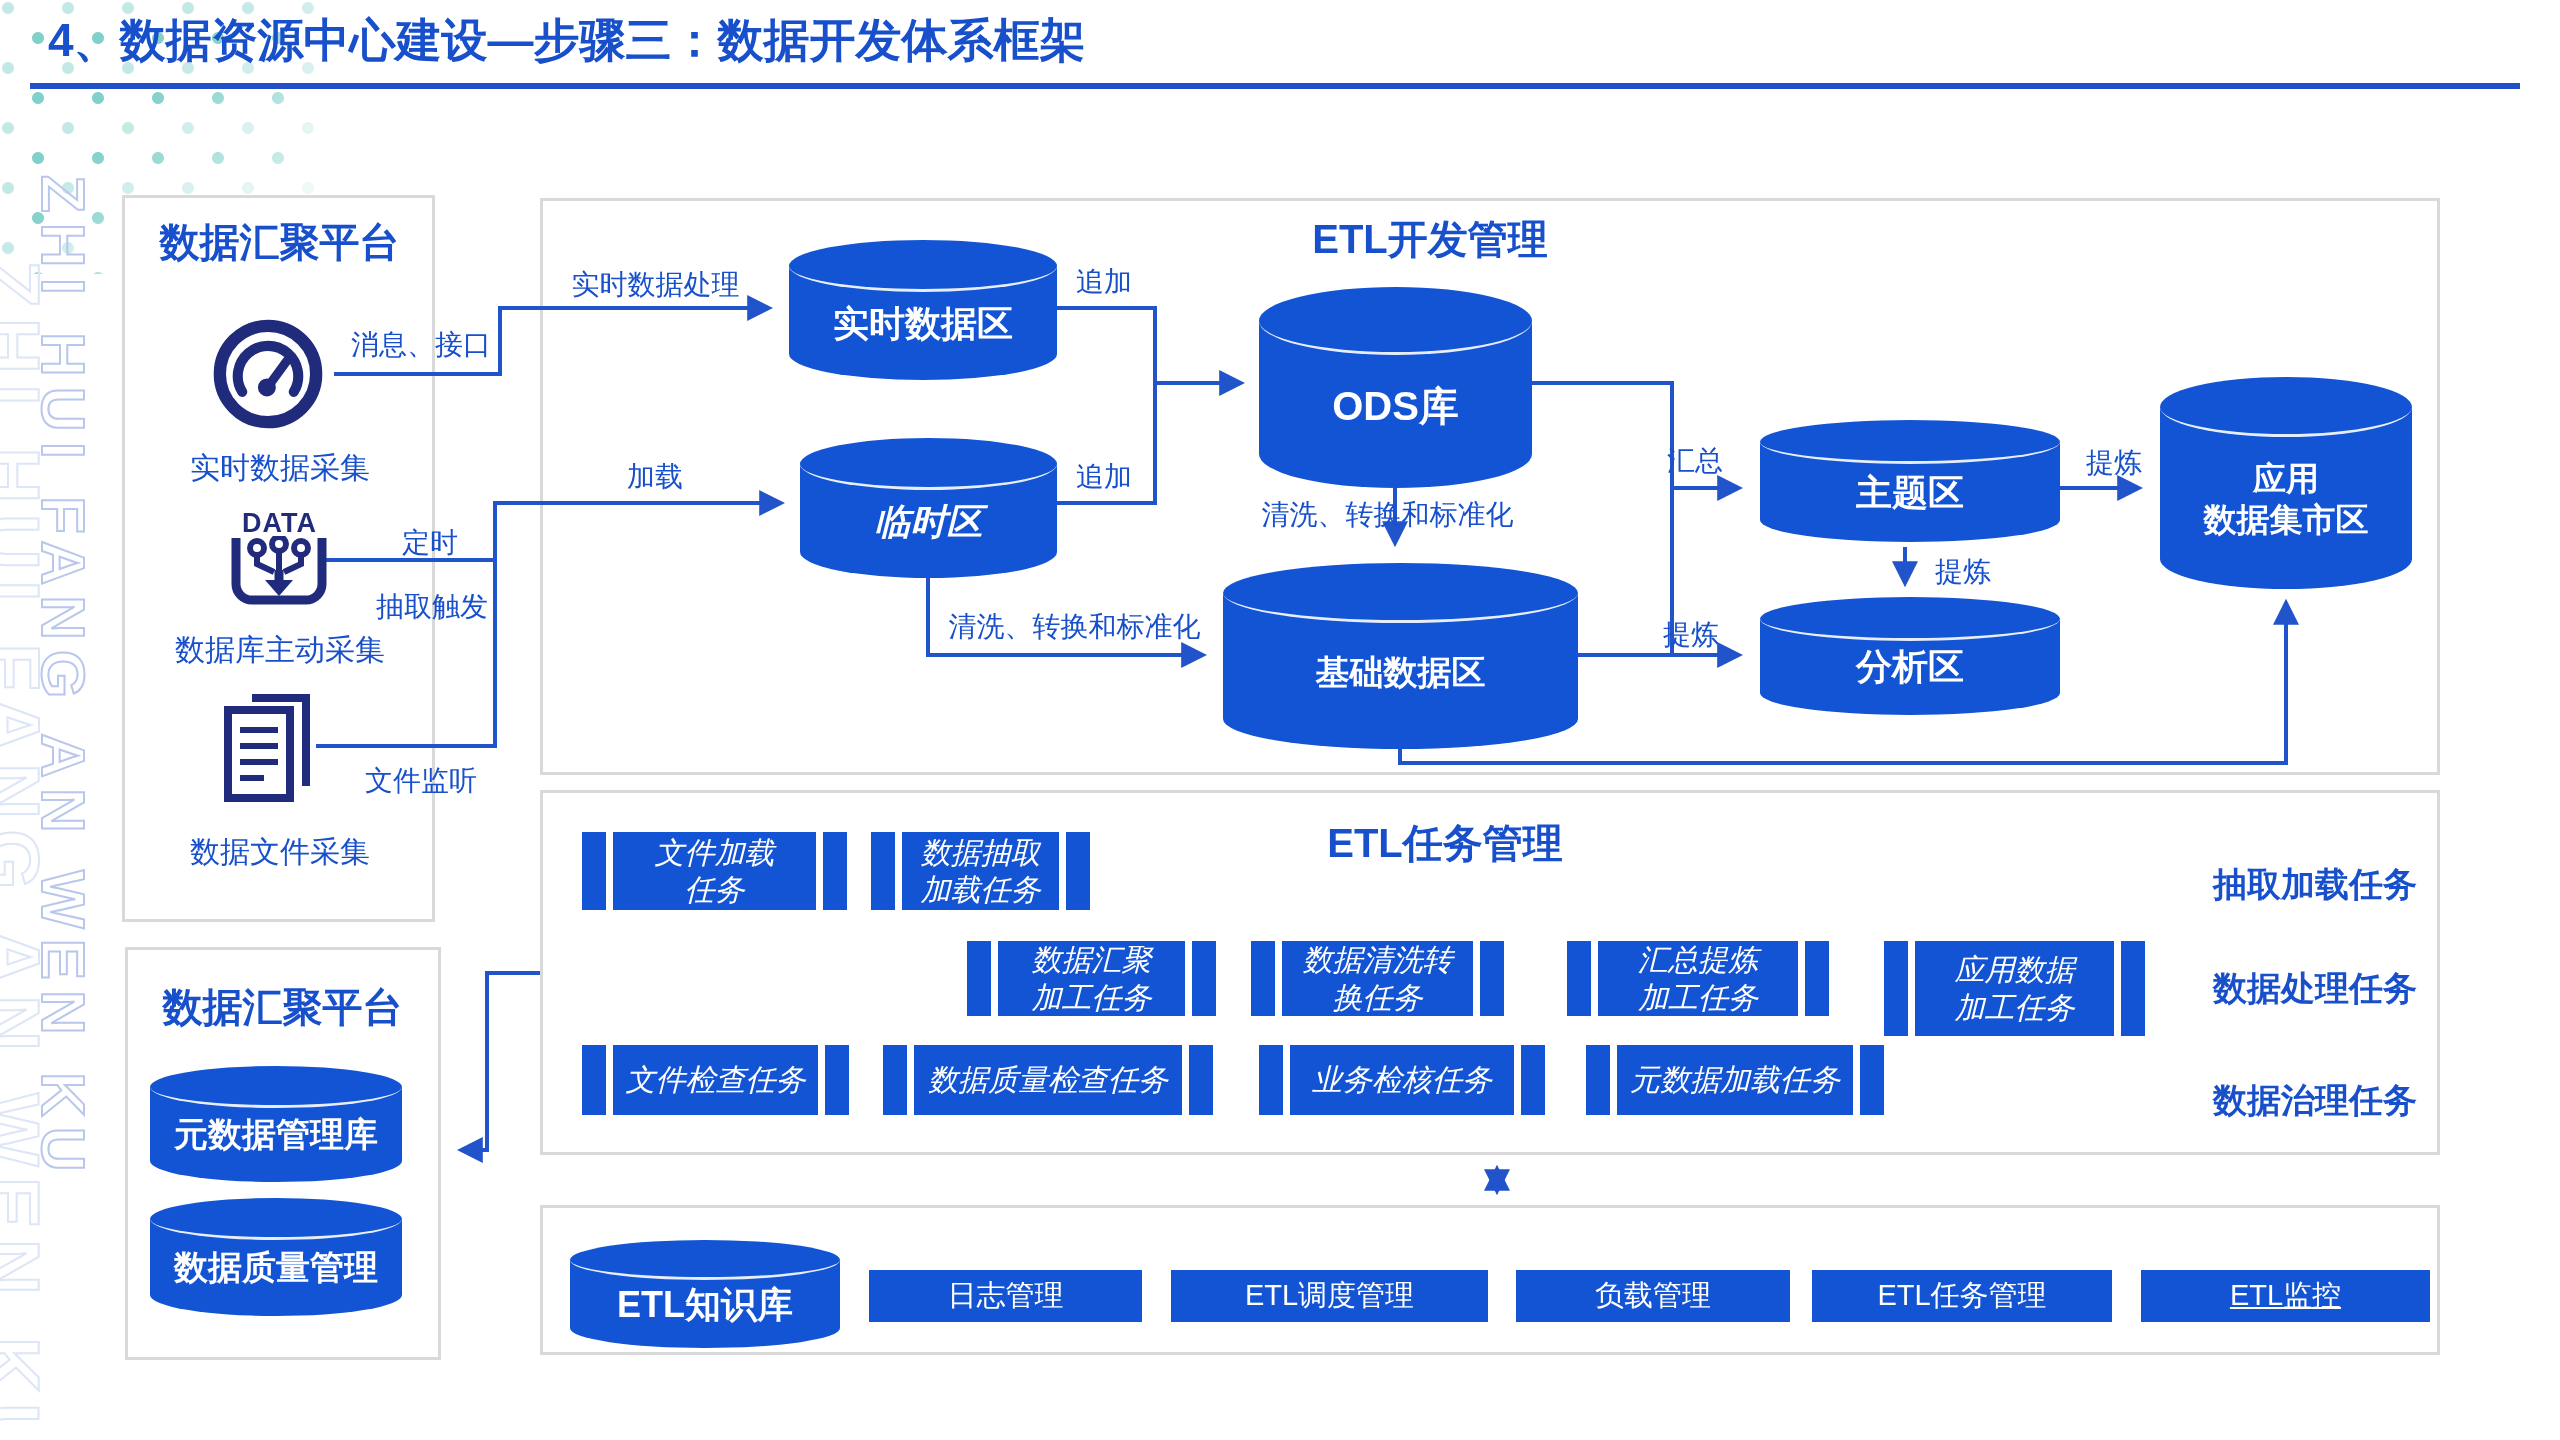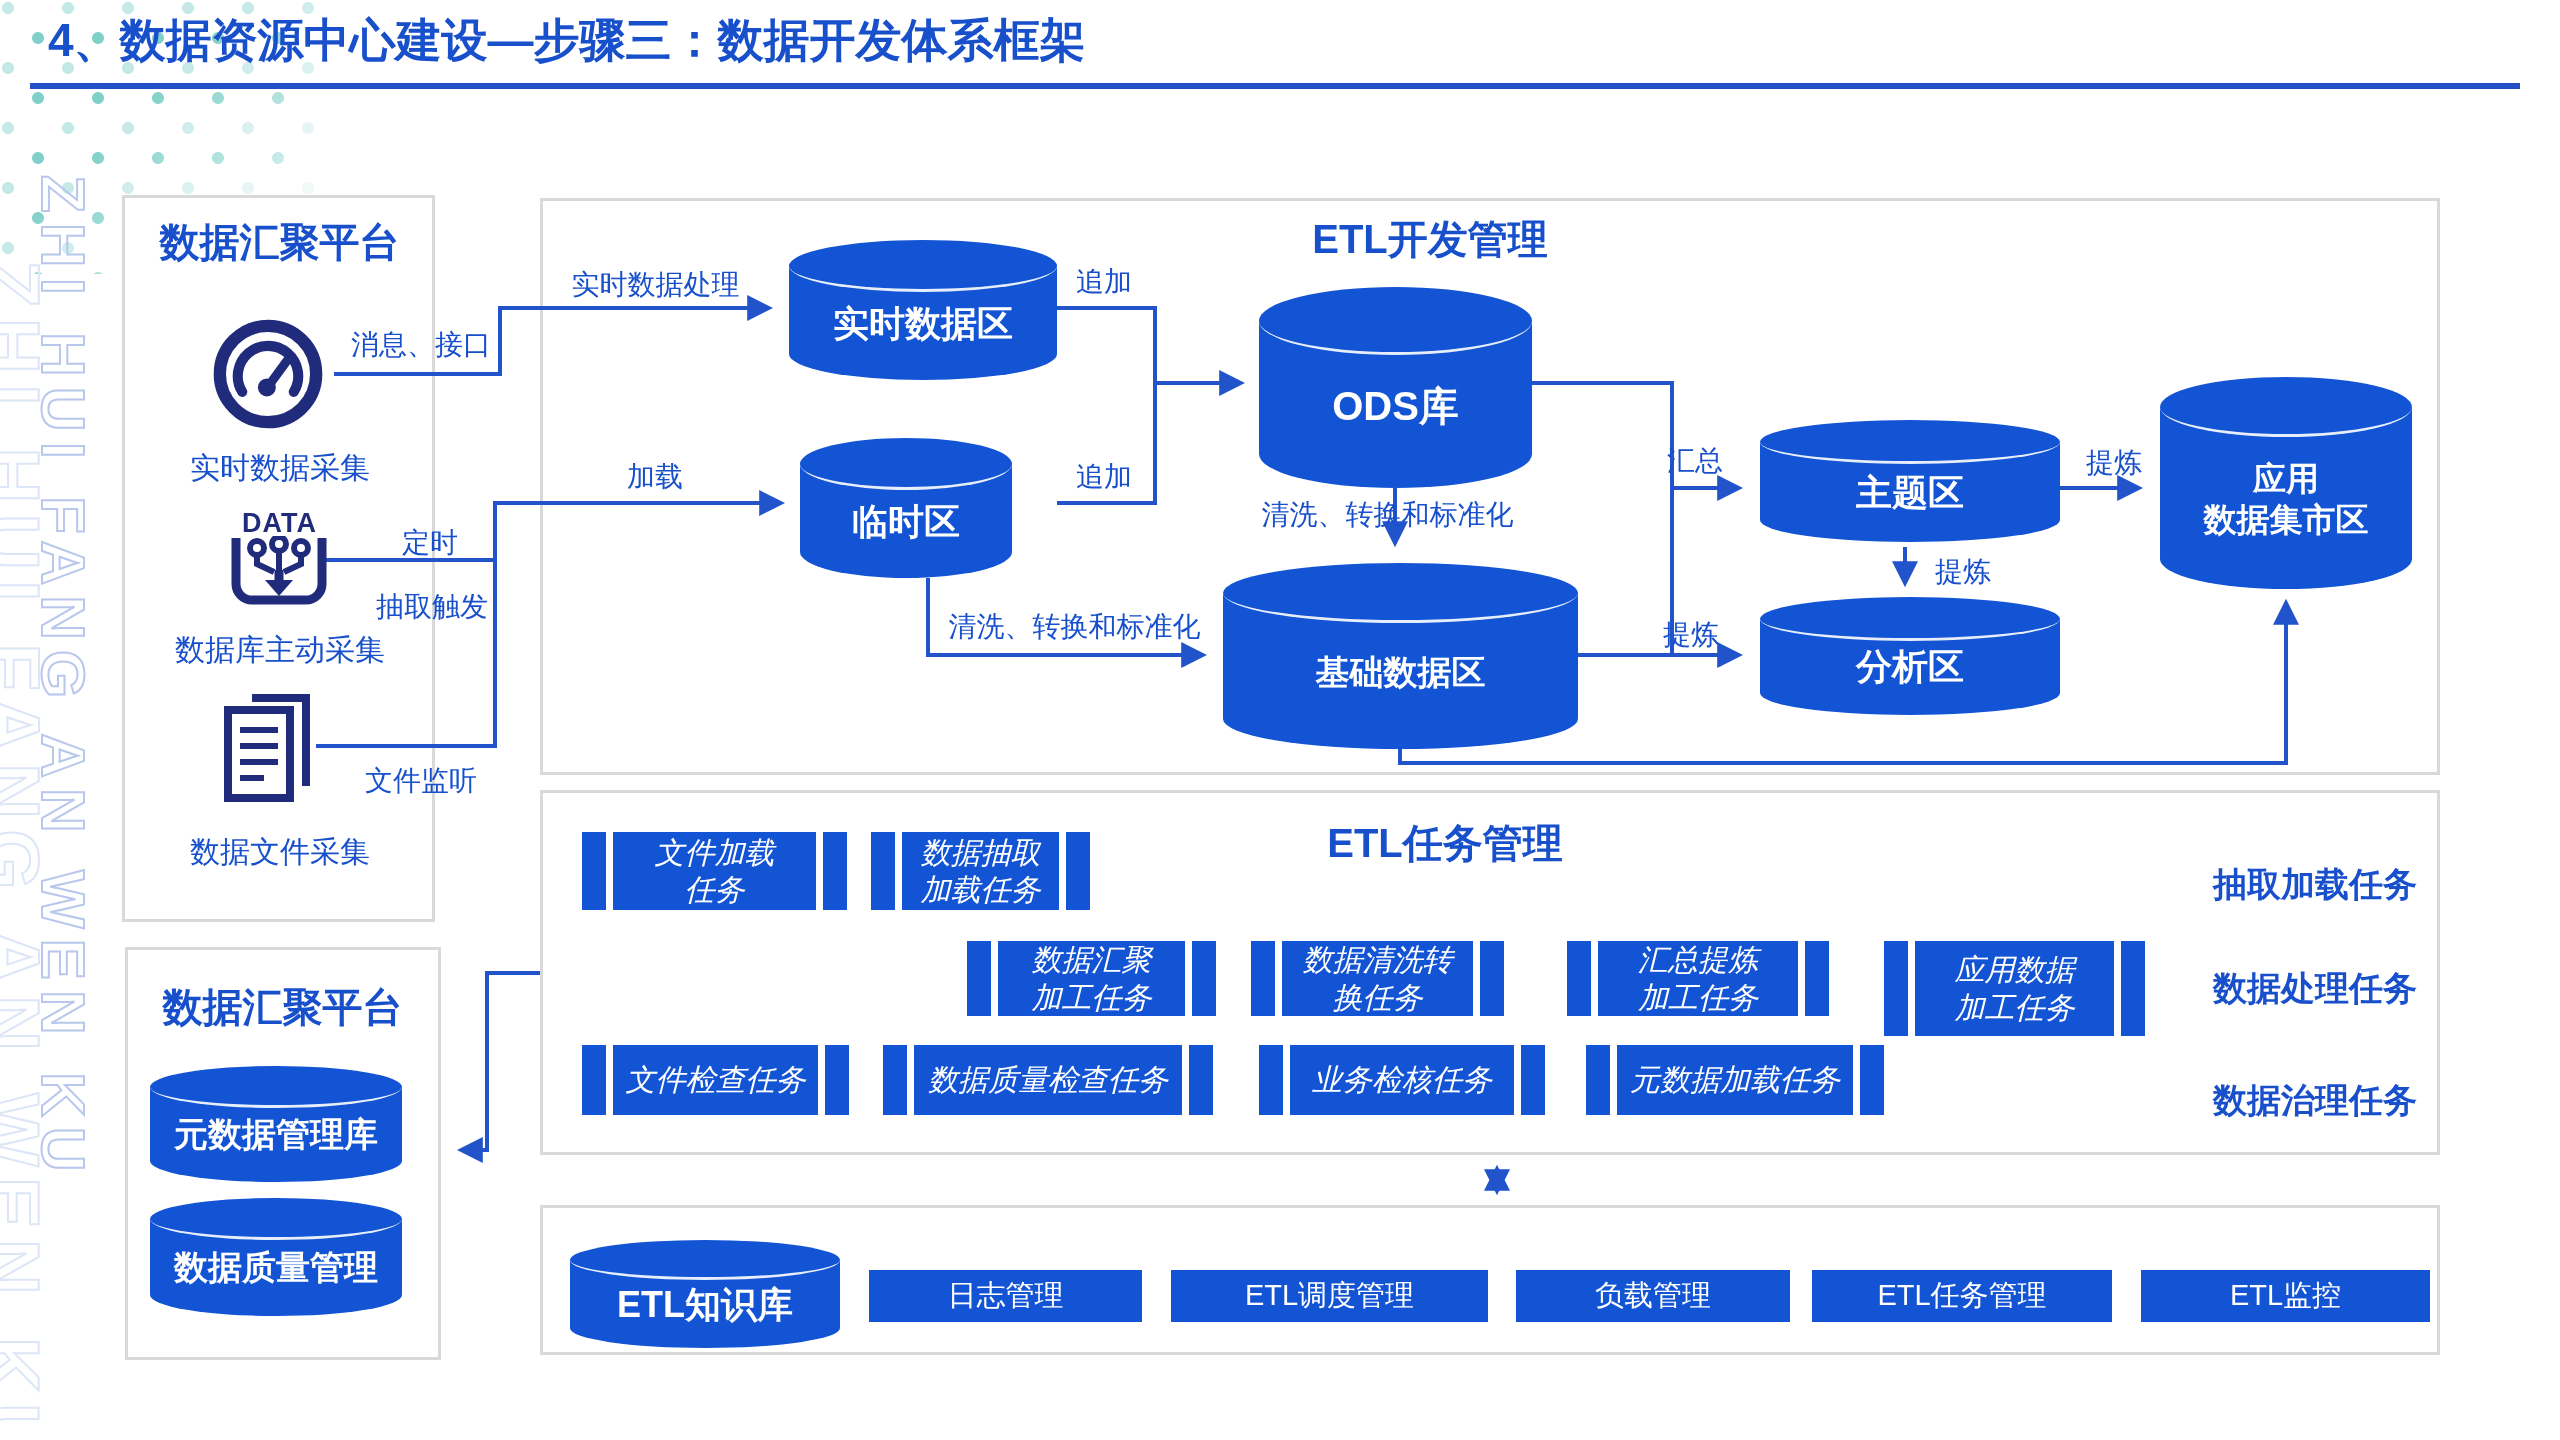--- a/index.html
+++ b/index.html
@@ -160,21 +160,21 @@
     <div class="clabel" style="font-size:34px;">数据质量管理</div>
   </div>
 
   <div class="sec-title" style="left:1280px;top:212px;width:300px;">ETL开发管理</div>
 
   <div class="cyl" style="left:789px;top:240px;width:268px;height:140px;--ry:26px;">
     <div class="cbody"></div>
       <div class="ctop"></div>
     <div class="clabel" style="font-size:36px;">实时数据区</div>
   </div>
-  <div class="cyl" style="left:800px;top:438px;width:212px;height:140px;--ry:26px;">
+  <div class="cyl" style="left:800px;top:438px;width:257px;height:140px;font-style:italic;--ry:26px;">
     <div class="cbody"></div>
       <div class="ctop"></div>
     <div class="clabel" style="font-size:36px;">临时区</div>
   </div>
   <div class="cyl" style="left:1259px;top:287px;width:273px;height:201px;--ry:34px;">
     <div class="cbody"></div>
       <div class="ctop"></div>
     <div class="clabel" style="font-size:40px;">ODS库</div>
   </div>
   <div class="cyl" style="left:1223px;top:563px;width:355px;height:186px;--ry:30px;">
@@ -299,15 +299,15 @@
 
   <div class="cyl" style="left:570px;top:1240px;width:270px;height:108px;--ry:20px;">
     <div class="cbody"></div>
       <div class="ctop"></div>
     <div class="clabel" style="font-size:36px;">ETL知识库</div>
   </div>
   <div class="oprect" style="left:869px;top:1270px;width:273px;">日志管理</div>
   <div class="oprect" style="left:1171px;top:1270px;width:317px;">ETL调度管理</div>
   <div class="oprect" style="left:1516px;top:1270px;width:274px;">负载管理</div>
   <div class="oprect" style="left:1812px;top:1270px;width:300px;">ETL任务管理</div>
-  <div class="oprect" style="left:2141px;top:1270px;width:289px;">ETL监控</div>
+  <div class="oprect" style="left:2141px;top:1270px;width:289px;text-decoration:underline;">ETL监控</div>
 
 </div>
 
 </body></html>

